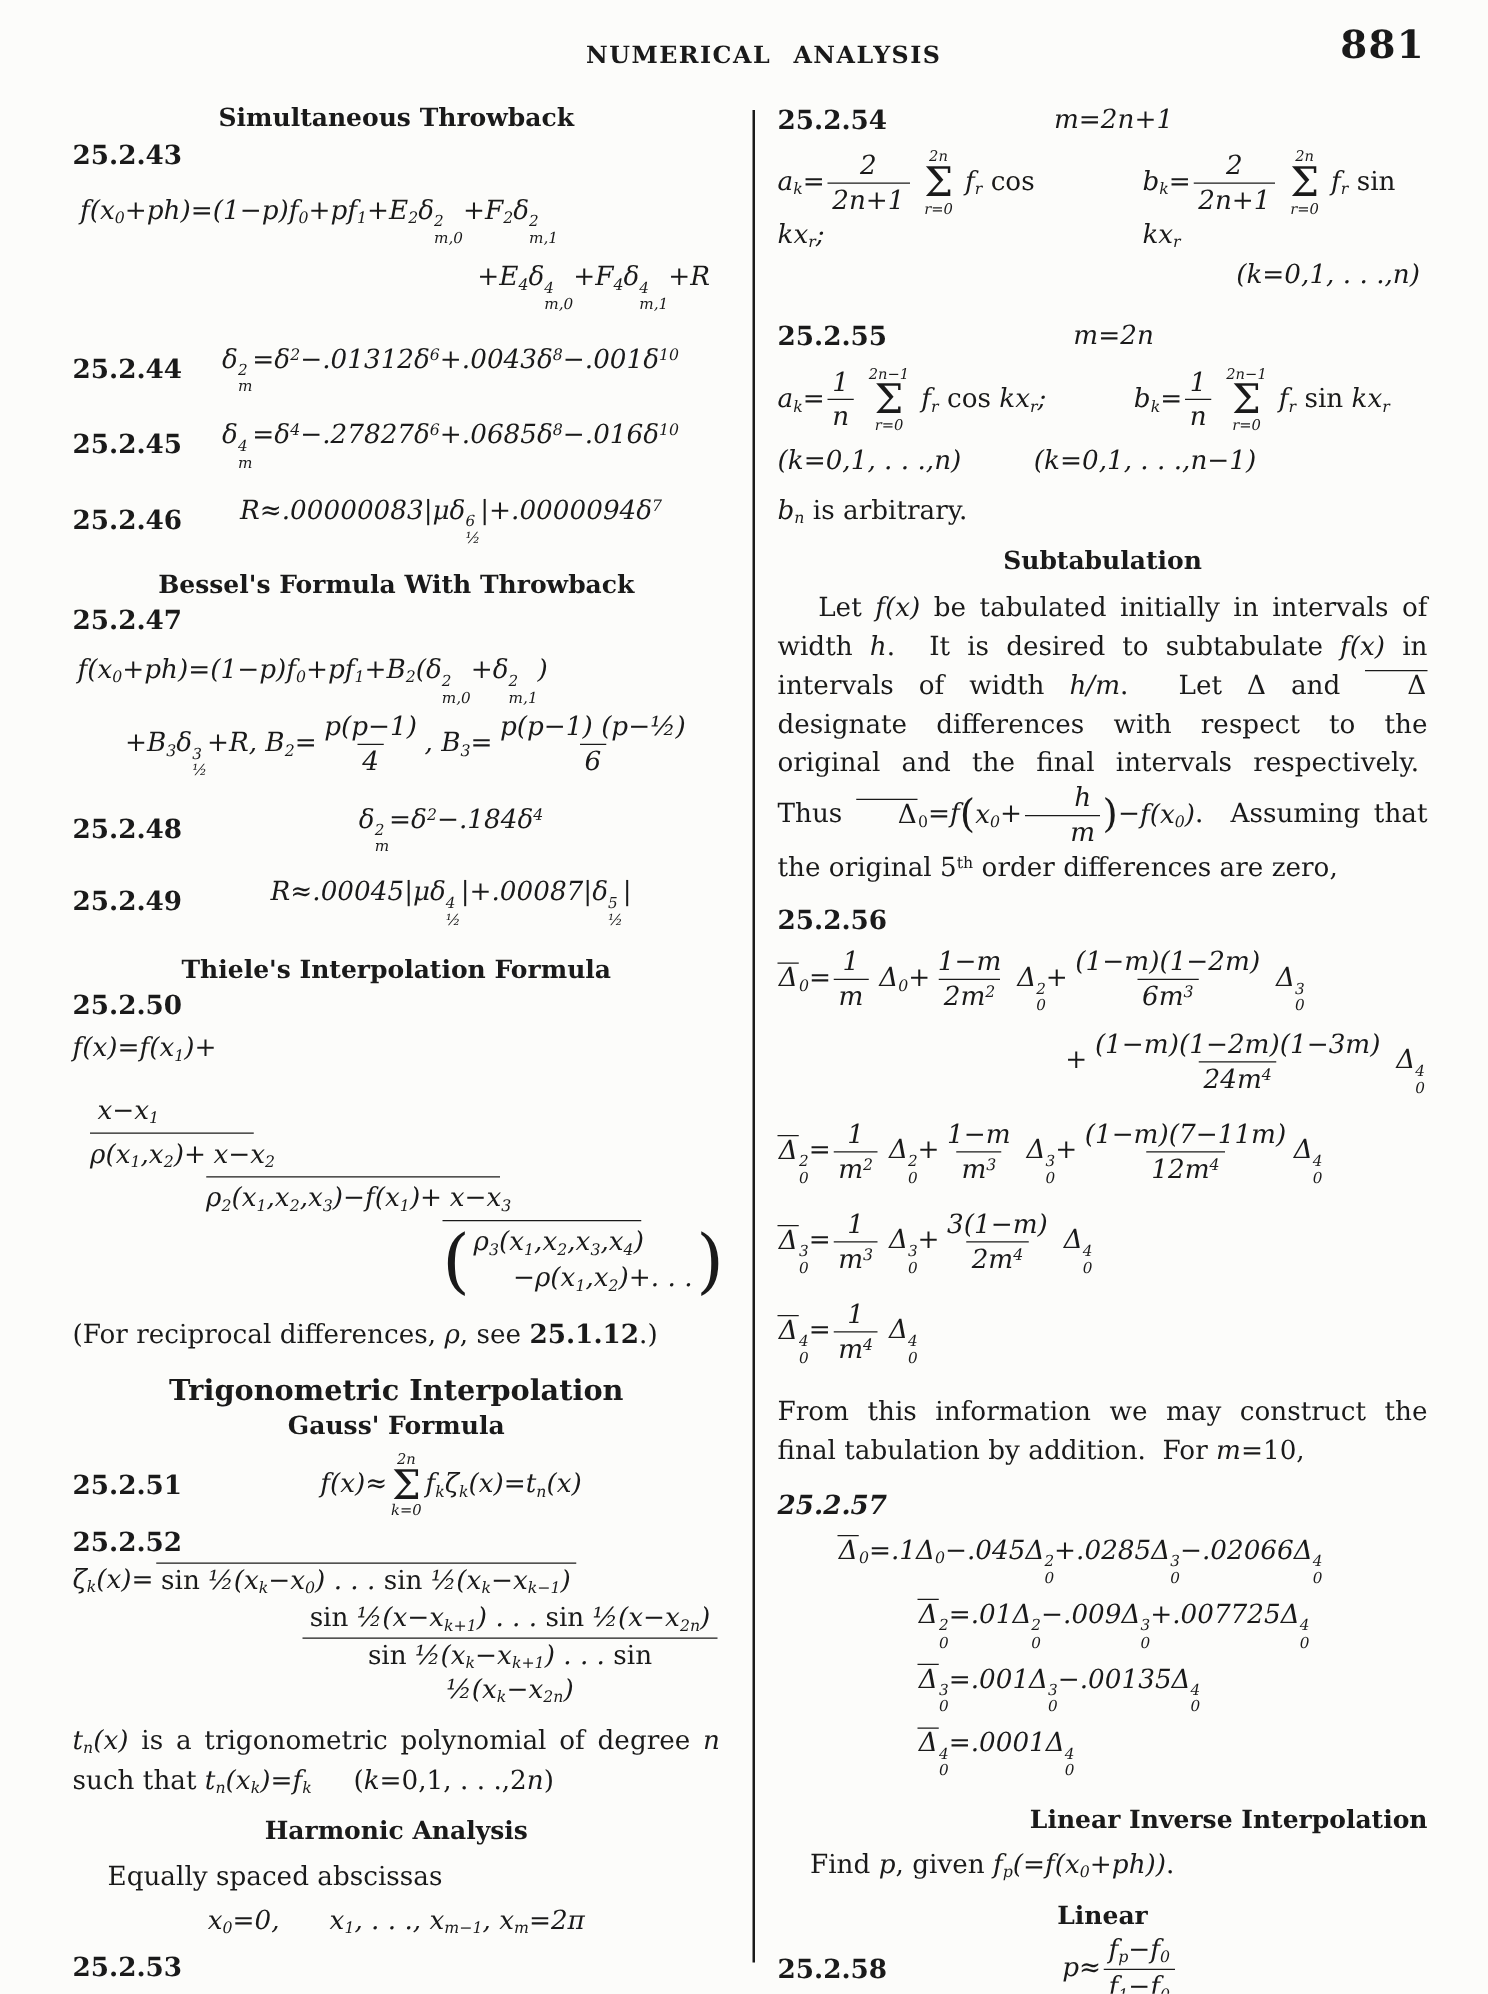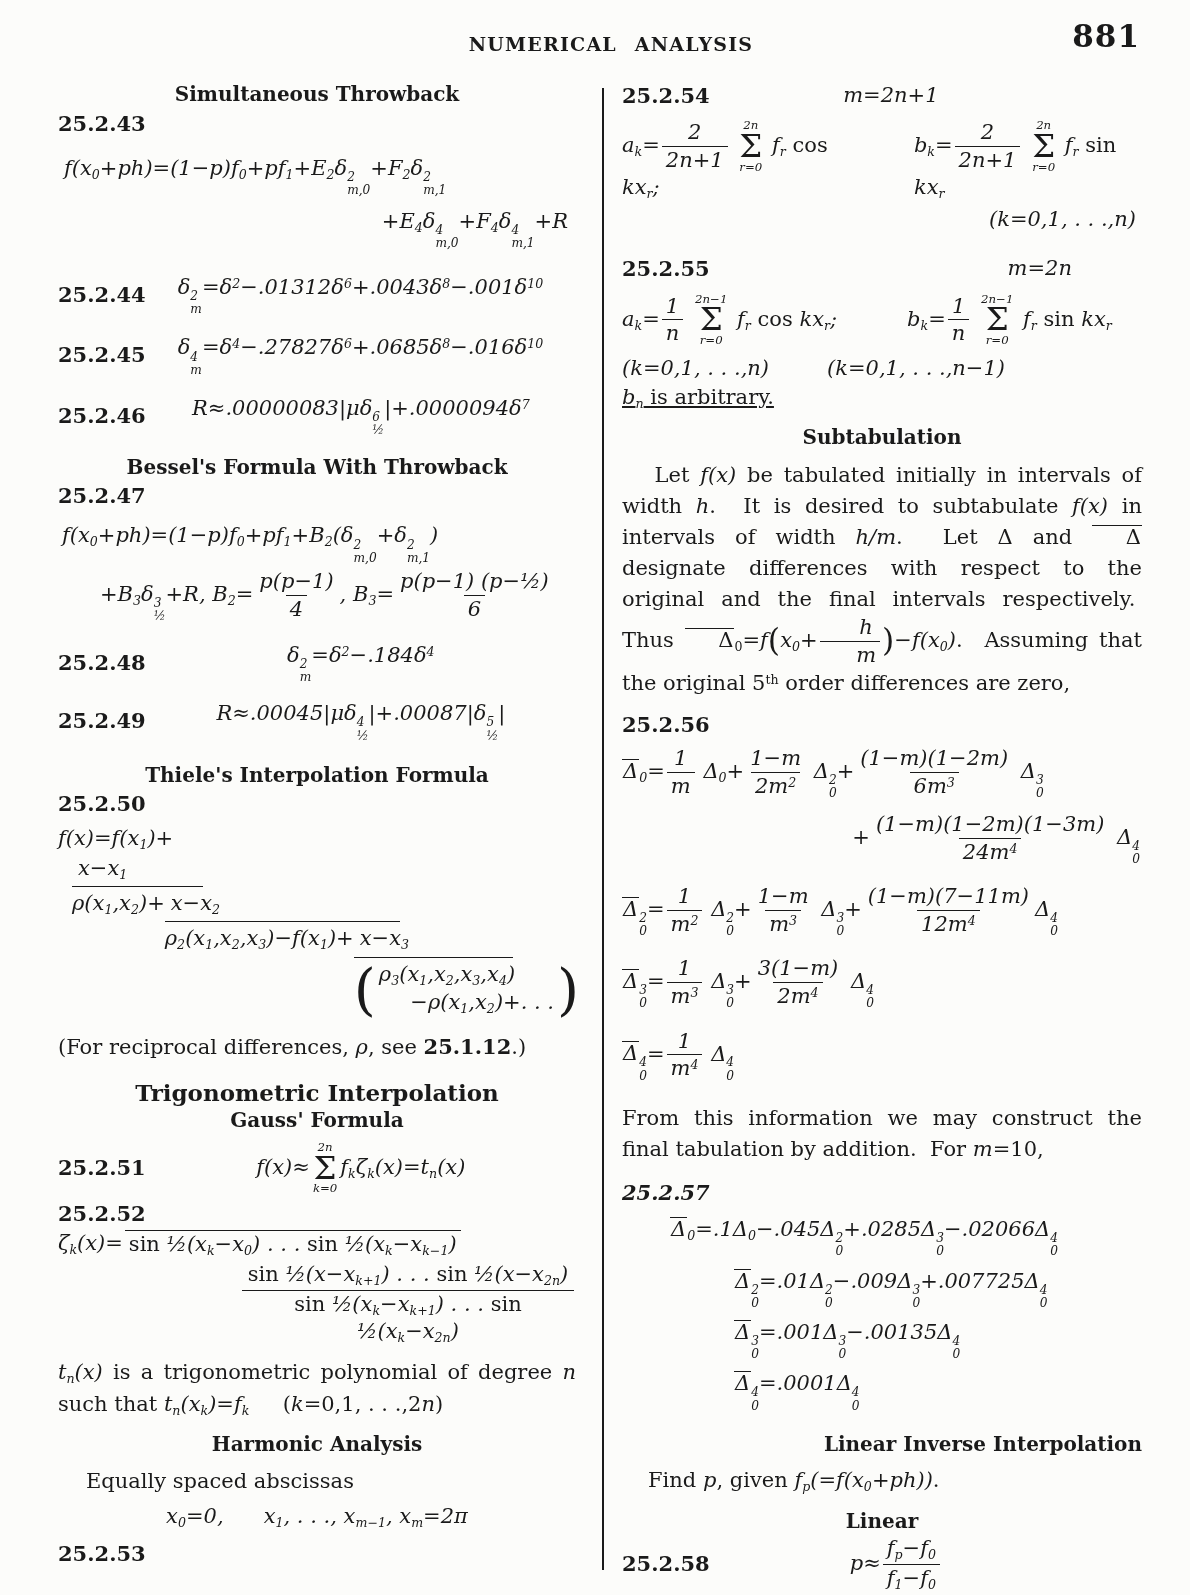--- a/index.html
+++ b/index.html
@@ -42,21 +42,21 @@
   .eqrow{display:flex;align-items:center;}
   .eqrow .ef{flex:1;}
   .ef.c{text-align:center;}
   .ef.ml{margin-left:32px;flex:0 0 auto;}
   .right{text-align:right;}
 
   
   .cf{display:inline-block;vertical-align:top;}
   .cfd{display:block;padding-top:3px;white-space:nowrap;}
   .cfn{display:inline-block;border-bottom:1.6px solid #1a1a1a;}
-  .cfn1{padding:0 76px 3px 6px;}
+  .cfn1{padding:0 76px 3px 6px;margin-top:20px;}
   .cfn2{padding:0 180px 3px 6px;}
   .cfn3{padding:0 104px 3px 6px;}
   .pgrp{display:inline-flex;align-items:center;}
   .pgrp .pp{font-size:2.7em;font-style:normal;font-weight:400;line-height:.78;}
   .pgrp .pin{display:inline-block;padding:0 3px;line-height:1.3;}
   .pgrp .pin .l2{display:block;margin-left:1.5em;}
 </style>
 </head>
 <body>
 
@@ -219,21 +219,21 @@
         </span> <span class="sum">
           <span class="sl">2n</span>
           <span class="sg">Σ</span>
           <span class="sl">r=0</span>
         </span> f<sub class="s1">r</sub> <span class="rm">sin</span> kx<sub class="s1">r</sub></span>
   </div>
   <div class="eq right" style="margin-top:4px;padding-right:6px;">(k=0,1, . . .,n)</div>
 
   <div class="eqrow" style="margin-top:22px;">
     <span class="eqnum">25.2.55</span>
-    <span class="eq ef c" style="padding-right:70px;text-align:right;">m=2n</span>
+    <span class="eq ef c" style="padding-right:70px;">m=2n</span>
   </div>
   <div class="eq" style="margin-top:10px;display:flex;gap:70px;align-items:center;">
     <span>a<sub class="s1">k</sub>=<span class="fr">
           <span class="fn">1</span>
           <span class="fd">n</span>
         </span> <span class="sum">
           <span class="sl">2n−1</span>
           <span class="sg">Σ</span>
           <span class="sl">r=0</span>
         </span> f<sub class="s1">r</sub> <span class="rm">cos</span> kx<sub class="s1">r</sub>;</span>
@@ -243,21 +243,21 @@
         </span> <span class="sum">
           <span class="sl">2n−1</span>
           <span class="sg">Σ</span>
           <span class="sl">r=0</span>
         </span> f<sub class="s1">r</sub> <span class="rm">sin</span> kx<sub class="s1">r</sub></span>
   </div>
   <div class="eq" style="margin-top:8px;display:flex;gap:58px;">
     <span>(k=0,1, . . .,n)</span>
     <span>(k=0,1, . . .,n−1)</span>
   </div>
-  <div class="para" style="margin-top:0;text-decoration:underline;"><span class="it">b<sub class="s1">n</sub></span> is arbitrary.</div>
+  <div class="para" style="margin-top:11px;"><span class="it">b<sub class="s1">n</sub></span> is arbitrary.</div>
 
   <div class="shead" style="margin-top:11px;text-align:center;">Subtabulation</div>
   <div class="para indent" style="margin-top:10px;">Let <span class="it">f(x)</span> be tabulated initially in intervals of width <span class="it">h</span>.&nbsp; It is desired to subtabulate <span class="it">f(x)</span> in intervals of width <span class="it">h/m</span>.&nbsp; Let Δ and <span class="ov">Δ</span> designate differences with respect to the original and the final intervals respectively.&nbsp; Thus <span class="ov">Δ</span><sub class="s1">0</sub>=<span class="it">f</span><span class="bigp">(</span><span class="it">x<sub class="s1">0</sub></span>+<span class="fr">
         <span class="fn"><span class="it">h</span></span>
         <span class="fd"><span class="it">m</span></span>
       </span><span class="bigp">)</span>−<span class="it">f(x<sub class="s1">0</sub>)</span>.&nbsp; Assuming that the original 5<sup class="s1">th</sup> order differences are zero,</div>
 
   <div class="eqnum" style="margin-top:13px;">25.2.56</div>
   <div class="eq" style="margin-top:8px;"><span class="ov">Δ</span><sub class="s1">0</sub>=<span class="fr">
         <span class="fn">1</span>

